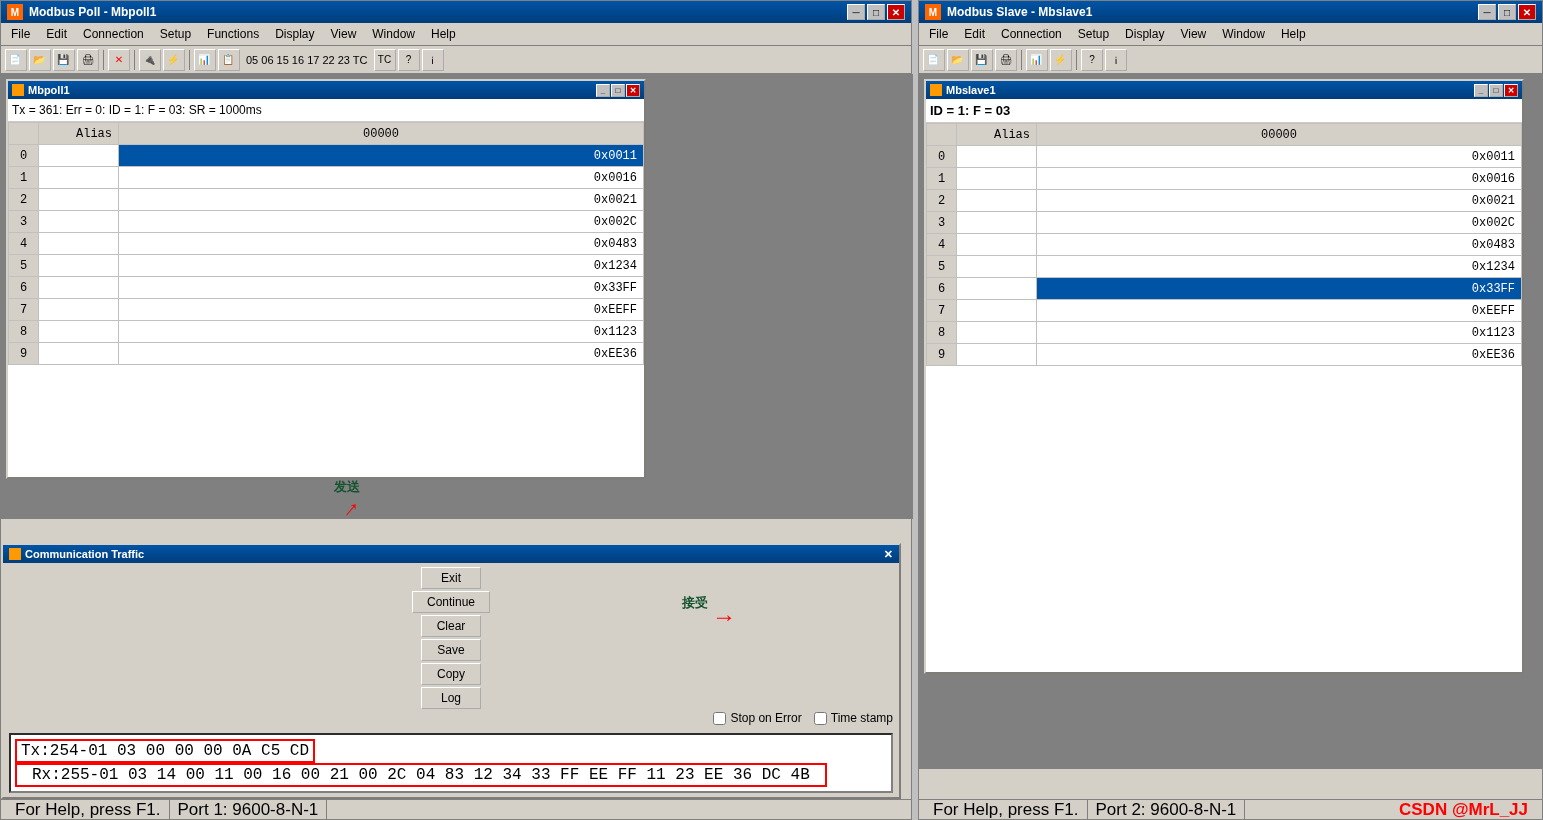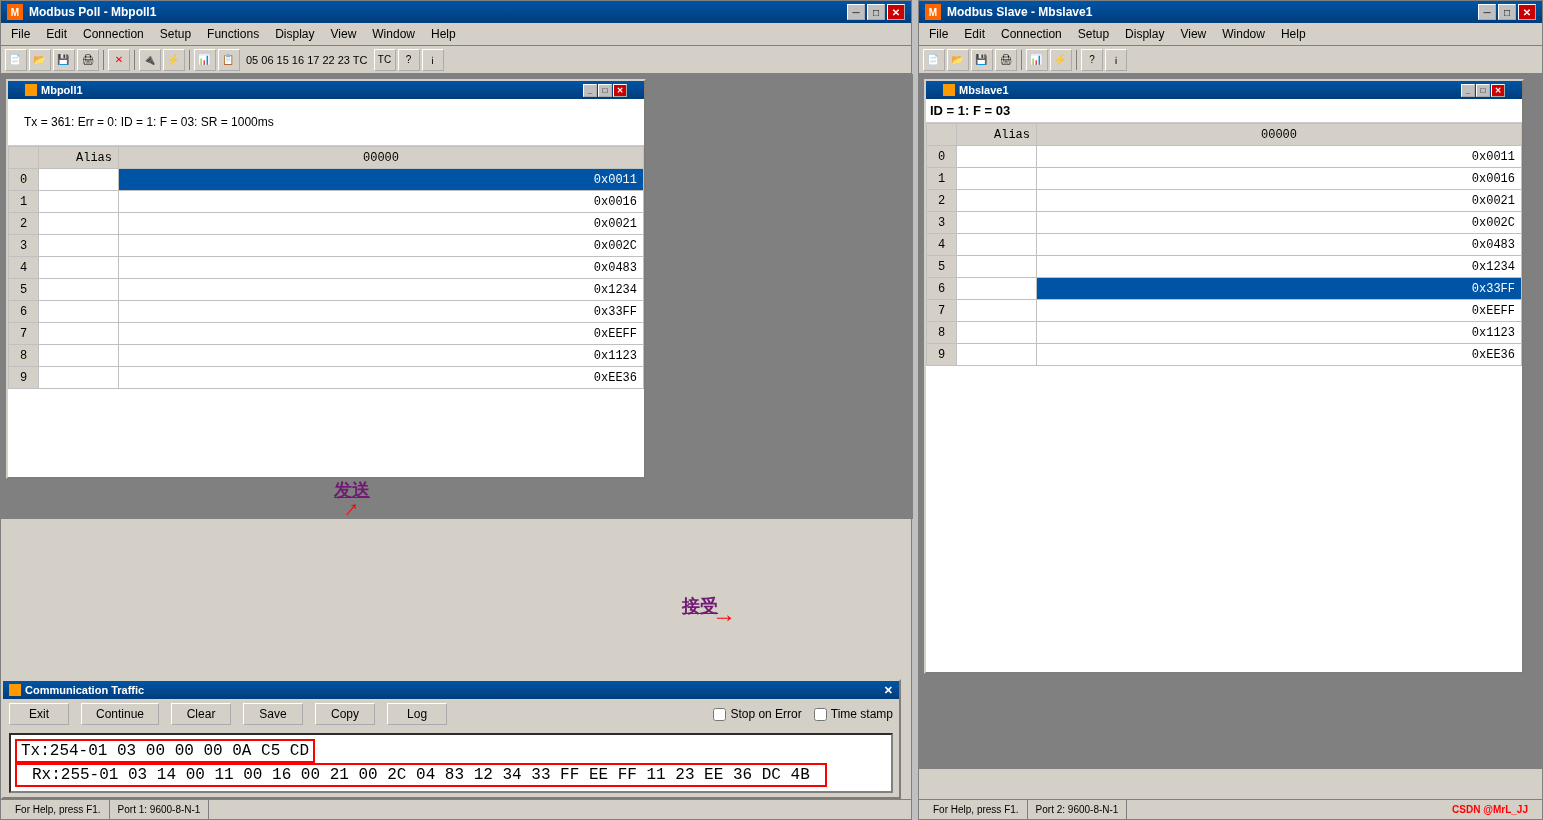--- a/index.html
+++ b/index.html
@@ -108,21 +108,21 @@
     
     .mdi-window {
       position: absolute;
       background: white;
       border: 2px outset #d4d0c8;
     }
 
     .mdi-title {
       background: linear-gradient(to bottom, #0054a6, #003d7a);
       color: white;
-      padding: 2px 17px;
+      padding: 2px 4px;
       font-size: 11px;
       font-weight: bold;
       display: flex;
       align-items: center;
       height: 18px;
     }
     .mdi-title .mdi-controls {
       margin-left: auto;
       display: flex;
       gap: 1px;
@@ -174,21 +174,21 @@
       position: absolute;
       bottom: 0;
       left: 0;
       right: 0;
       height: 20px;
       background: #d4d0c8;
       border-top: 1px solid #808080;
       display: flex;
       align-items: center;
       padding: 0 6px;
-      font-size: 10px;
+      font-size: 17px;
     }
     .status-bar .status-part {
       padding: 0 8px;
       border-right: 1px solid #808080;
       height: 100%;
       display: flex;
       align-items: center;
     }
 
     
@@ -214,22 +214,23 @@
     .comm-title .comm-icon {
       width: 12px; height: 12px;
       background: #ff9900;
       margin-right: 4px;
     }
 
     .comm-toolbar {
       display: flex;
       align-items: center;
       padding: 4px 6px;
-      gap: 12px;
-      background: #d4d0c8;
+      gap: 2px;
+      background: #d4d0c8;
+      flex-direction: column;
     }
     .comm-btn {
       padding: 3px 14px;
       background: #d4d0c8;
       border: 1px outset #fff;
       font-size: 12px;
       cursor: pointer;
       min-width: 60px;
     }
 
@@ -253,26 +254,25 @@
     }
     .comm-checkbox {
       display: flex;
       align-items: center;
       gap: 4px;
     }
 
     
     .annotation {
       position: absolute;
-      color: #701a75;
-      font-size: 18px;
+      color: #14532d;
+      font-size: 13px;
       font-weight: bold;
       pointer-events: none;
       z-index: 100;
-      text-decoration: underline;
     }
 
     
     .tx-highlight {
       display: inline-block;
       border: 2px solid red;
       padding: 1px 4px;
     }
     .rx-highlight {
       display: inline-block;
@@ -331,21 +331,21 @@
     <div class="mdi-window" style="top:5px;left:5px;width:640px;height:400px;">
       <div class="mdi-title">
         <span style="width:12px;height:12px;background:#ff9900;display:inline-block;margin-right:4px;"></span>
         <span>Mbpoll1</span>
         <div class="mdi-controls">
           <div class="mdi-ctrl">_</div>
           <div class="mdi-ctrl">□</div>
           <div class="mdi-ctrl" style="background:#c00;color:white;">✕</div>
         </div>
       </div>
-      <div style="padding:16px;font-size:12px;background:white;border-bottom:1px solid #ccc;">
+      <div style="padding:4px;font-size:12px;background:white;border-bottom:1px solid #ccc;">
         <span>Tx = 361: Err = 0: ID = 1: F = 03: SR = 1000ms</span>
       </div>
       <div style="background:white;overflow:hidden;">
         <table class="data-table">
           <thead>
             <tr>
               <th class="row-num"></th>
               <th class="alias-col">Alias</th>
               <th>00000</th>
             </tr>

